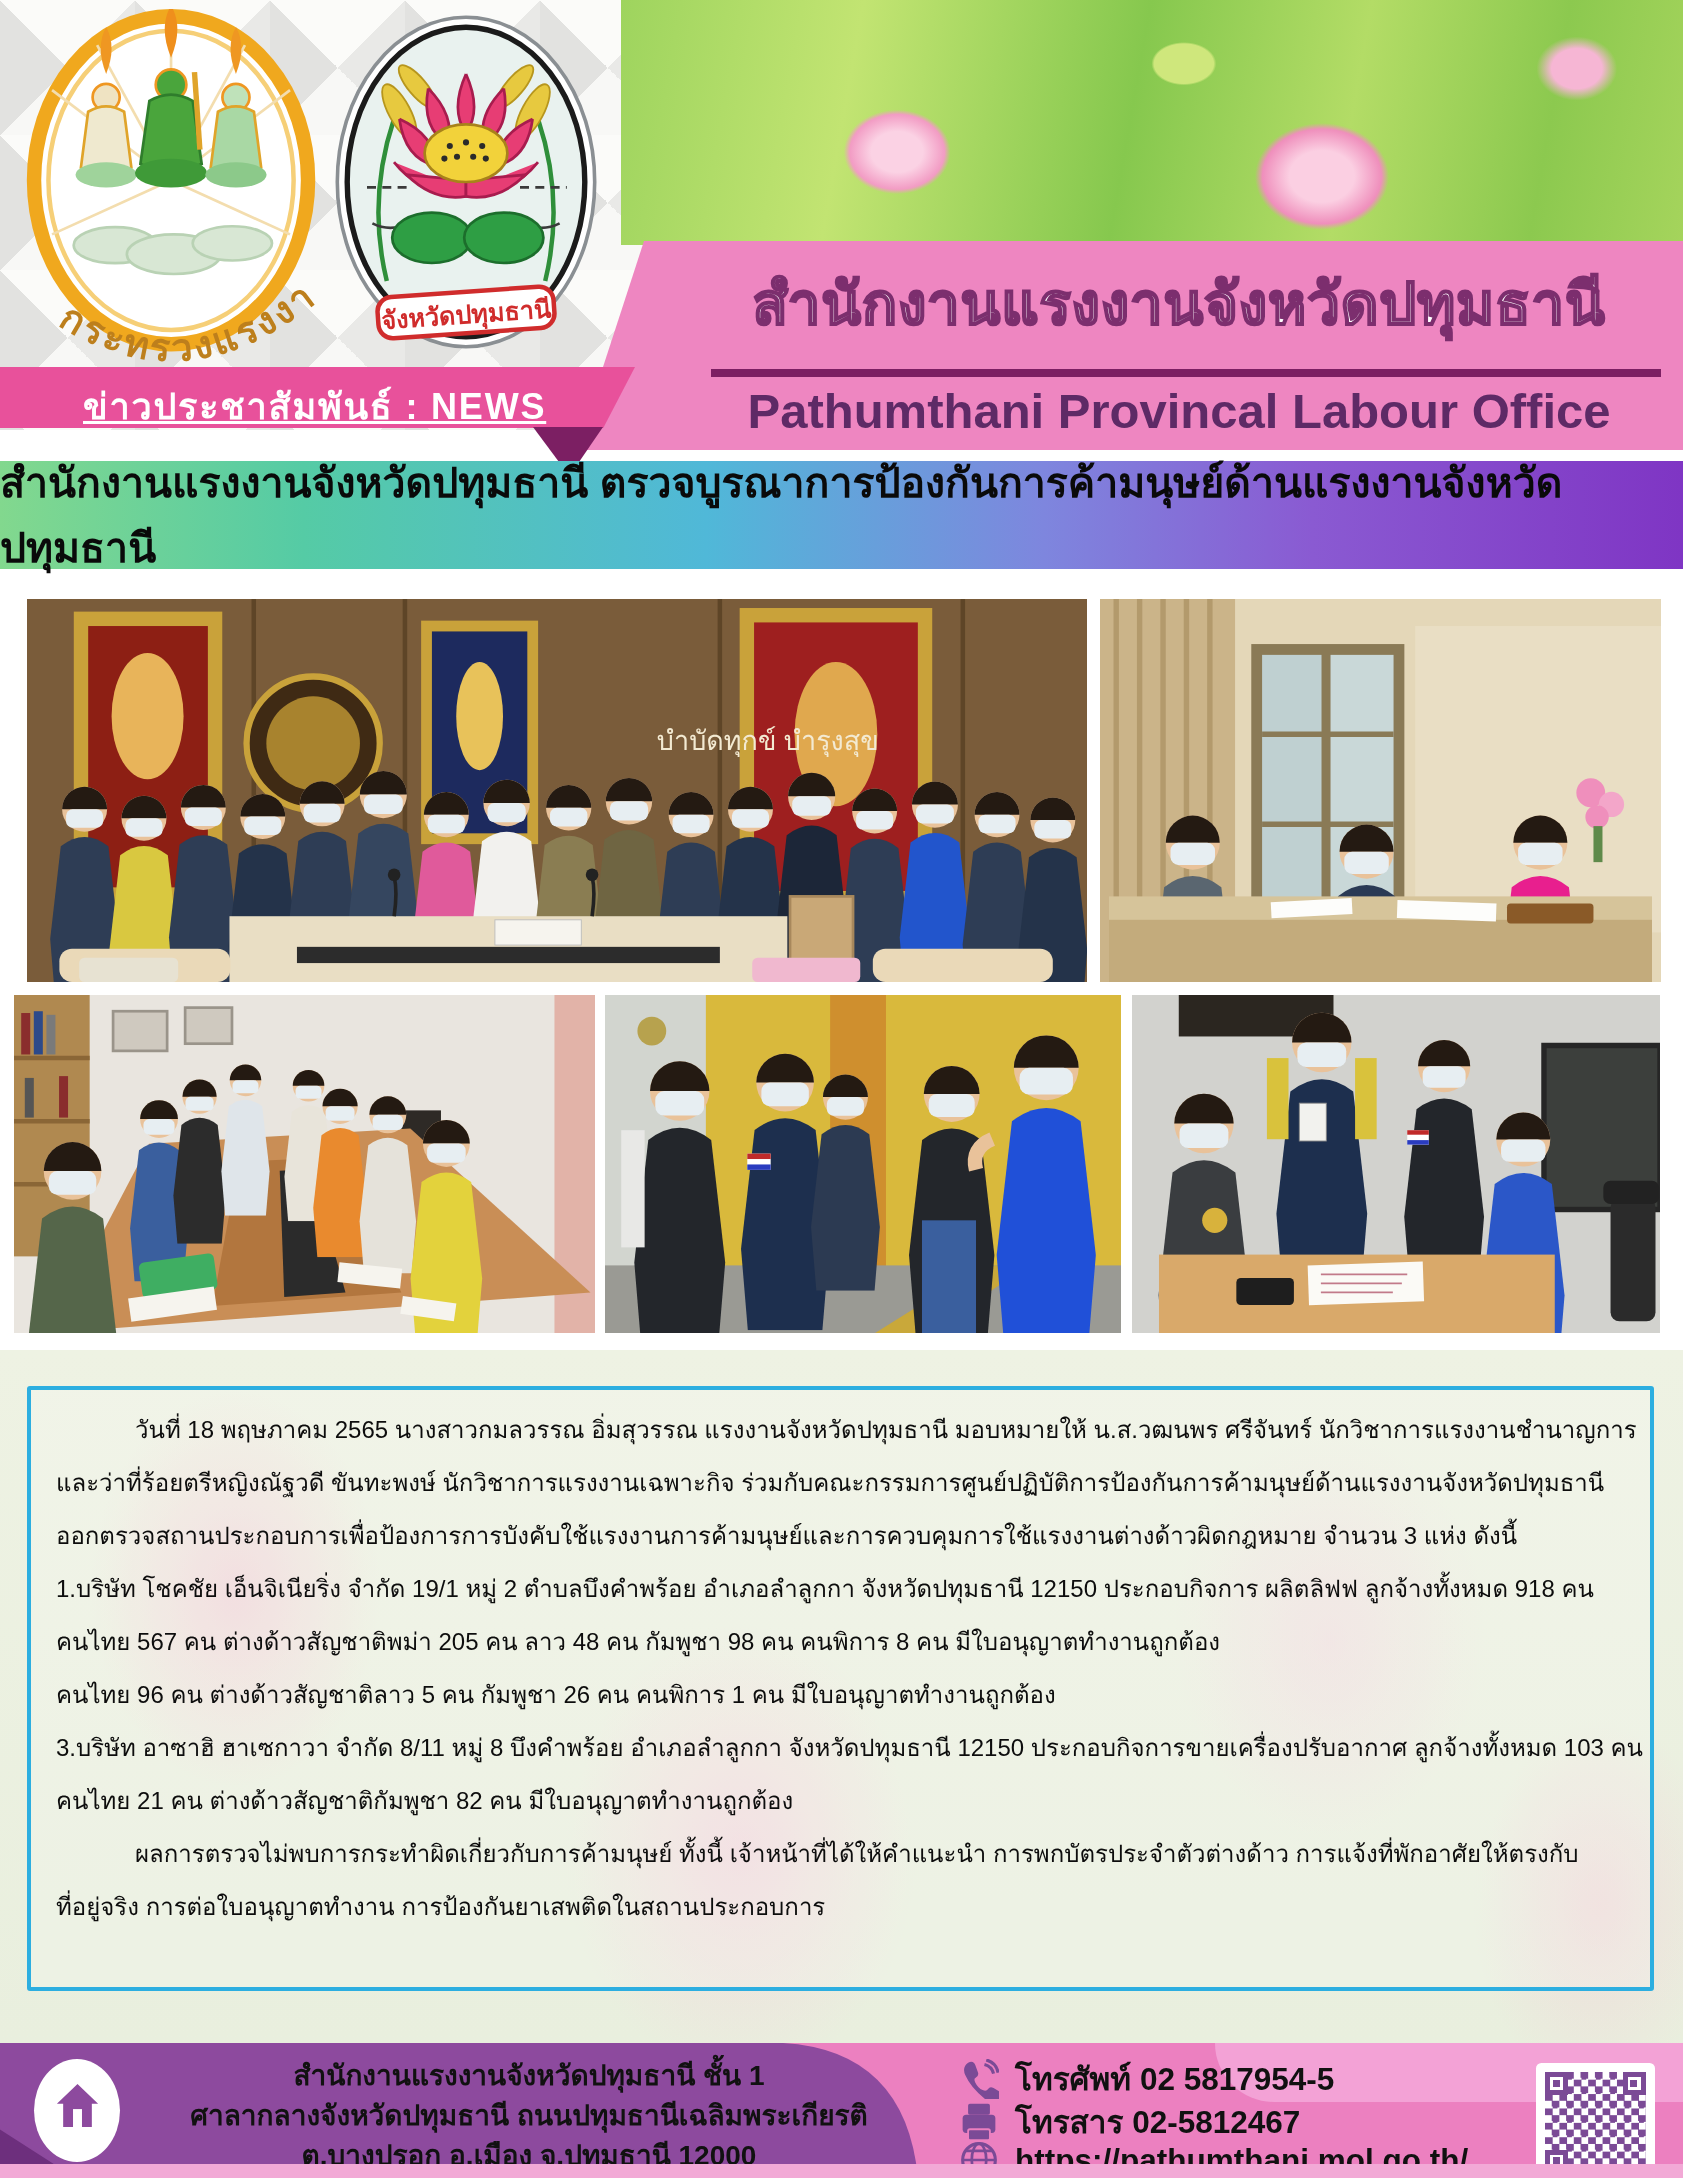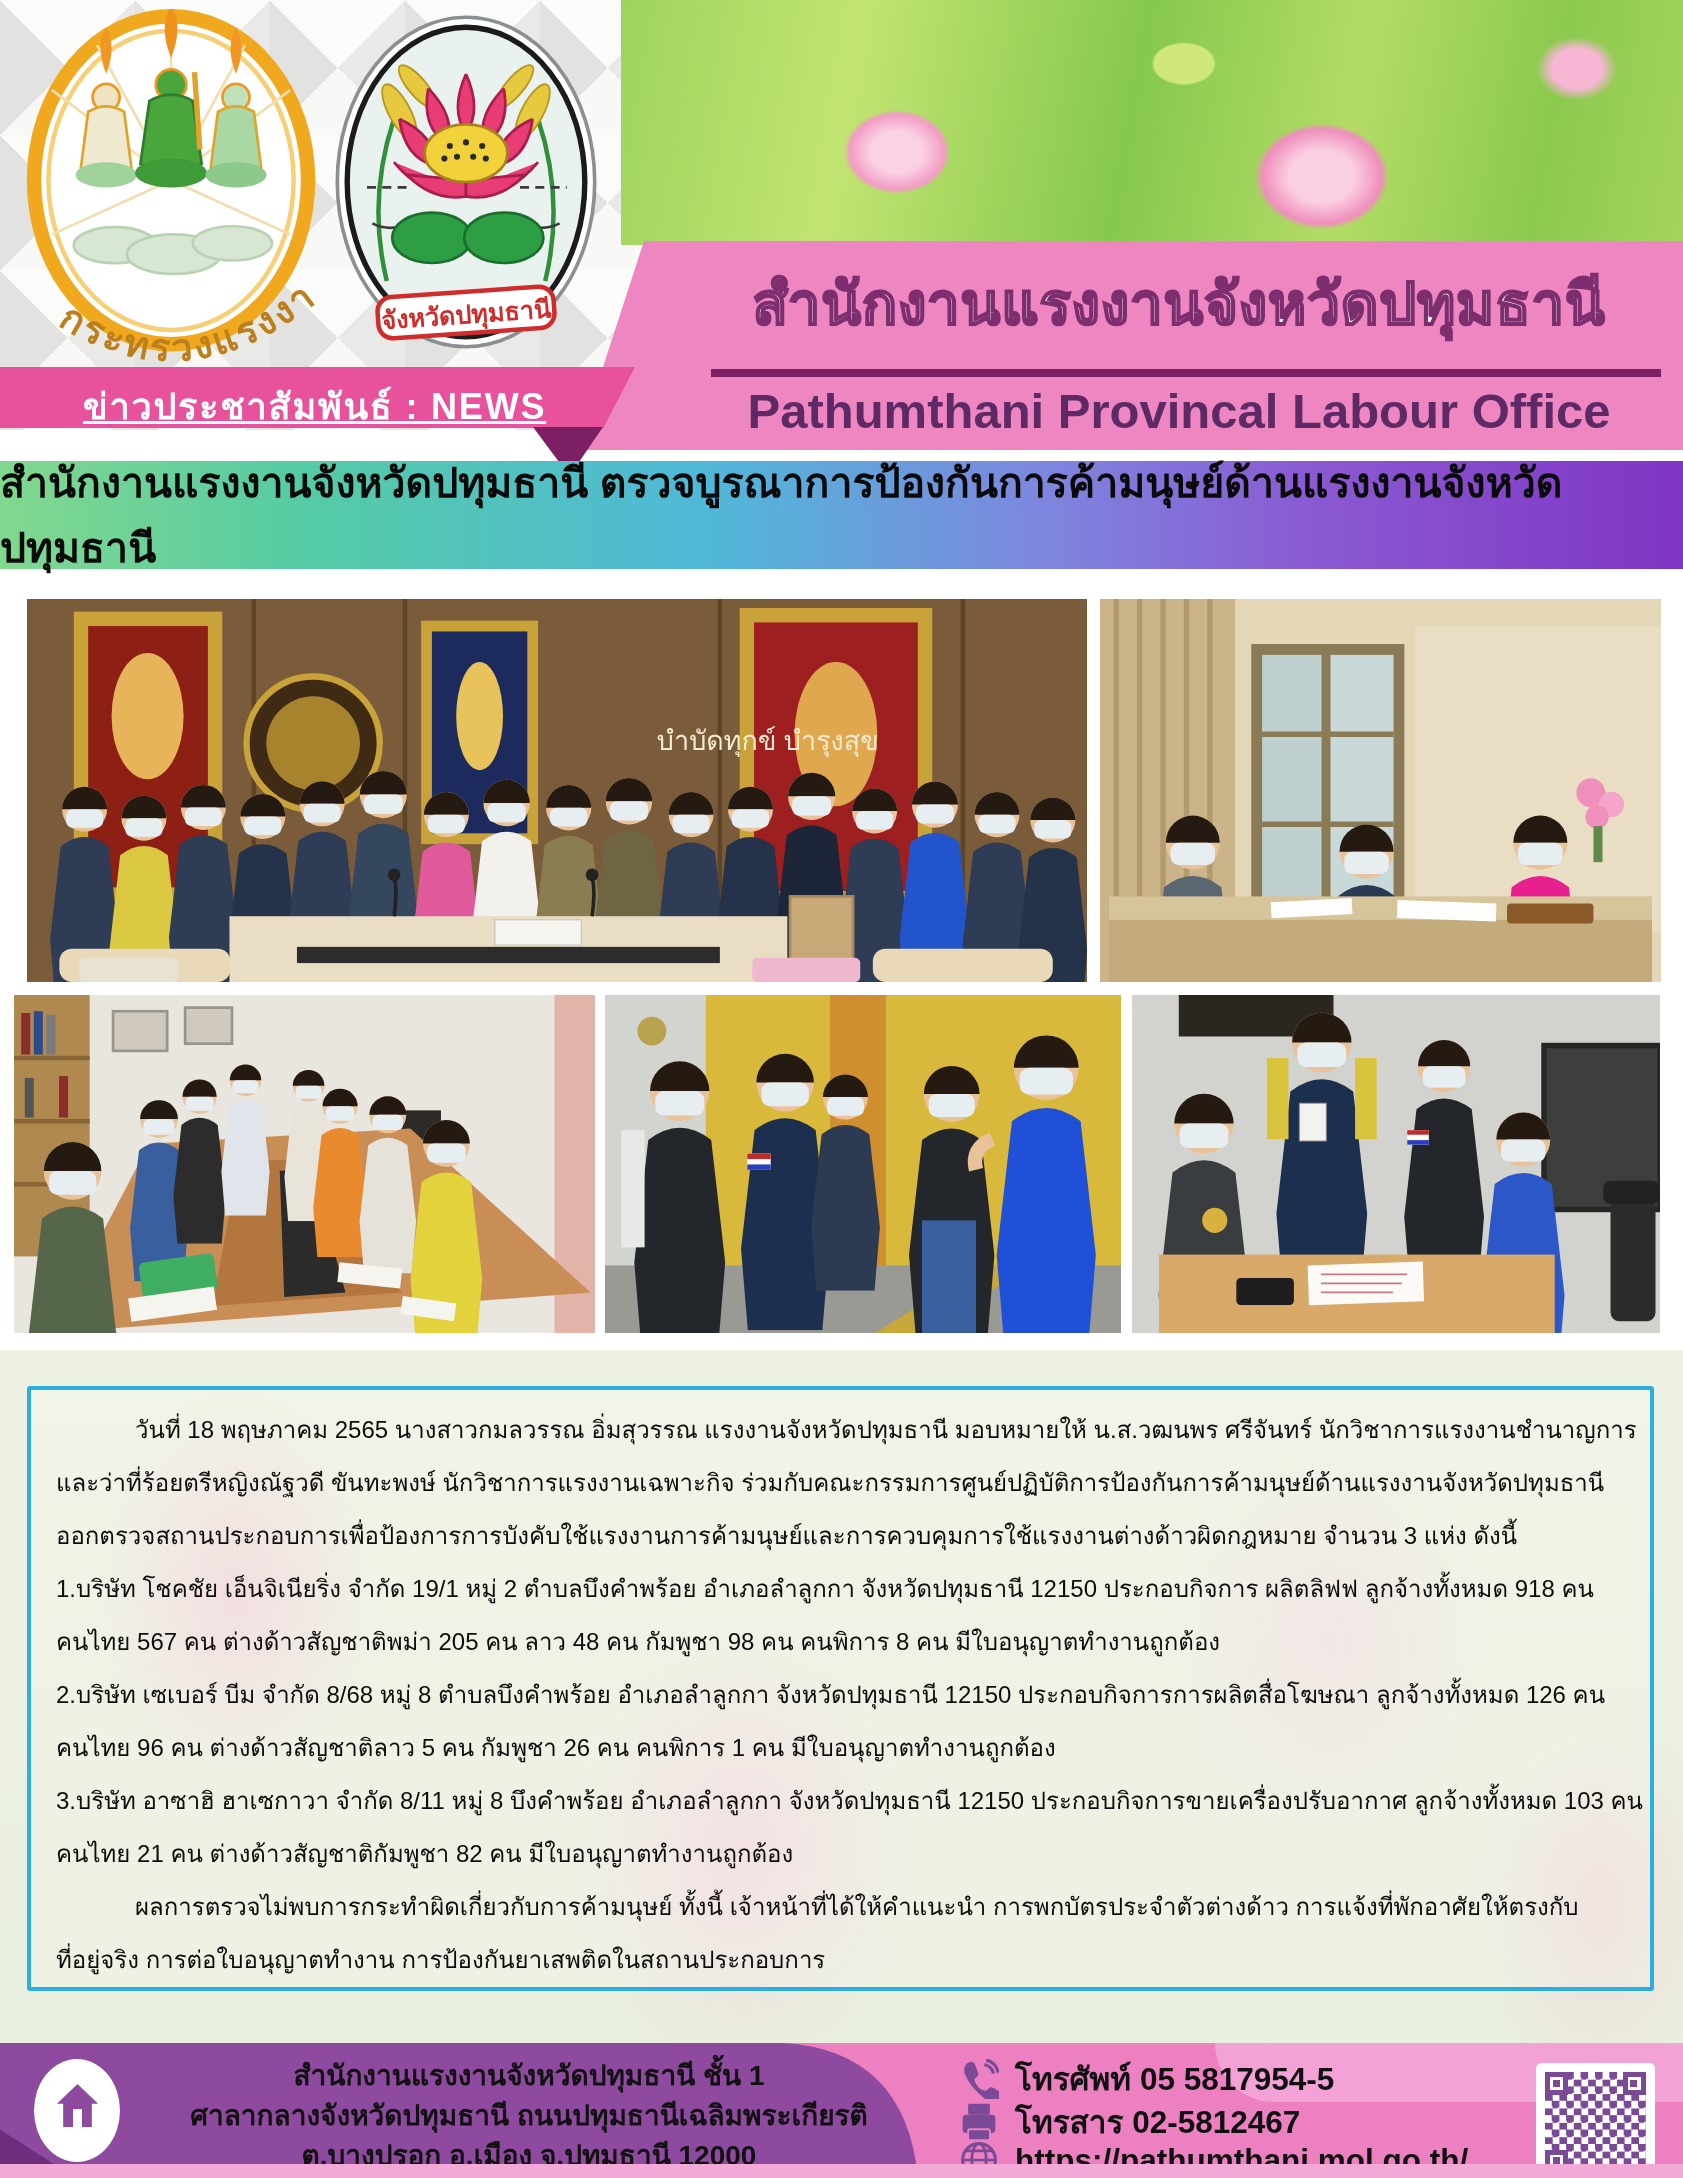--- a/index.html
+++ b/index.html
@@ -386,21 +386,20 @@
     </svg>
   </div>
 
   <div class="abs flower-bg"></div>
   <div class="abs article-box">
     <div class="article-line indent">วันที่ 18 พฤษภาคม 2565 นางสาวกมลวรรณ  อิ่มสุวรรณ แรงงานจังหวัดปทุมธานี มอบหมายให้ น.ส.วฒนพร ศรีจันทร์ นักวิชาการแรงงานชำนาญการ</div>
     <div class="article-line">และว่าที่ร้อยตรีหญิงณัฐวดี ขันทะพงษ์ นักวิชาการแรงงานเฉพาะกิจ ร่วมกับคณะกรรมการศูนย์ปฏิบัติการป้องกันการค้ามนุษย์ด้านแรงงานจังหวัดปทุมธานี</div>
     <div class="article-line">ออกตรวจสถานประกอบการเพื่อป้องการการบังคับใช้แรงงานการค้ามนุษย์และการควบคุมการใช้แรงงานต่างด้าวผิดกฎหมาย  จำนวน 3 แห่ง ดังนี้</div>
     <div class="article-line">1.บริษัท โชคชัย เอ็นจิเนียริ่ง จำกัด 19/1 หมู่ 2 ตำบลบึงคำพร้อย อำเภอลำลูกกา จังหวัดปทุมธานี 12150 ประกอบกิจการ ผลิตลิฟฟ ลูกจ้างทั้งหมด 918 คน</div>
     <div class="article-line">คนไทย 567 คน ต่างด้าวสัญชาติพม่า 205 คน ลาว 48 คน กัมพูชา 98 คน คนพิการ 8 คน มีใบอนุญาตทำงานถูกต้อง</div>
-    <div class="article-line">2.บริษัท เซเบอร์ บีม จำกัด 8/68 หมู่ 8 ตำบลบึงคำพร้อย อำเภอลำลูกกา จังหวัดปทุมธานี 12150 ประกอบกิจการการผลิตสื่อโฆษณา ลูกจ้างทั้งหมด 126 คน</div>
     <div class="article-line">คนไทย 96 คน ต่างด้าวสัญชาติลาว 5 คน กัมพูชา 26 คน คนพิการ 1 คน มีใบอนุญาตทำงานถูกต้อง</div>
     <div class="article-line">3.บริษัท อาซาฮิ ฮาเซกาวา จำกัด 8/11 หมู่ 8 บึงคำพร้อย อำเภอลำลูกกา จังหวัดปทุมธานี 12150 ประกอบกิจการขายเครื่องปรับอากาศ ลูกจ้างทั้งหมด 103 คน</div>
     <div class="article-line">คนไทย 21 คน ต่างด้าวสัญชาติกัมพูชา 82 คน มีใบอนุญาตทำงานถูกต้อง</div>
     <div class="article-line indent">ผลการตรวจไม่พบการกระทำผิดเกี่ยวกับการค้ามนุษย์ ทั้งนี้ เจ้าหน้าที่ได้ให้คำแนะนำ การพกบัตรประจำตัวต่างด้าว การแจ้งที่พักอาศัยให้ตรงกับ</div>
     <div class="article-line">ที่อยู่จริง การต่อใบอนุญาตทำงาน การป้องกันยาเสพติดในสถานประกอบการ</div>
   </div>
 
   <div class="abs footer"></div>
   <div class="abs footer-light-corner"></div>
   <div class="abs footer-purple">
@@ -421,21 +420,21 @@
     <div>สำนักงานแรงงานจังหวัดปทุมธานี ชั้น 1</div>
     <div>ศาลากลางจังหวัดปทุมธานี ถนนปทุมธานีเฉลิมพระเกียรติ</div>
     <div>ต.บางปรอก อ.เมือง จ.ปทุมธานี 12000</div>
   </div>
 
   <div class="contact-row" style="left:959px;top:2054px;">
     <svg class="cicon" viewBox="0 0 44 44">
       <path d="M10,4 q6,-3 8,3 l3,8 q1,4 -3,6 q-2,1 0,5 q3,6 8,8 q4,2 6,-1 q2,-3 6,-1 l7,4 q5,3 1,8 q-4,6 -12,4 Q14,34 7,18 Q3,9 10,4 Z" fill="#7b4a96"></path>
       <path d="M28,6 q8,2 10,10 M30,1 q11,3 13,14" stroke="#7b4a96" stroke-width="3.4" fill="none"></path>
     </svg>
-    <span>โทรศัพท์ 05 5817954-5</span>
+    <span>โทรศัพท์ 02 5817954-5</span>
   </div>
 
   <div class="contact-row" style="left:959px;top:2097px;">
     <svg class="cicon" viewBox="0 0 44 44">
       <rect x="10" y="2" width="24" height="12" rx="2" fill="#7b4a96"></rect>
       <rect x="4" y="14" width="36" height="20" rx="4" fill="#7b4a96"></rect>
       <rect x="10" y="30" width="24" height="12" rx="2" fill="#7b4a96" stroke="#ec80c0" stroke-width="2"></rect>
     </svg>
     <span>โทรสาร 02-5812467</span>
   </div>

